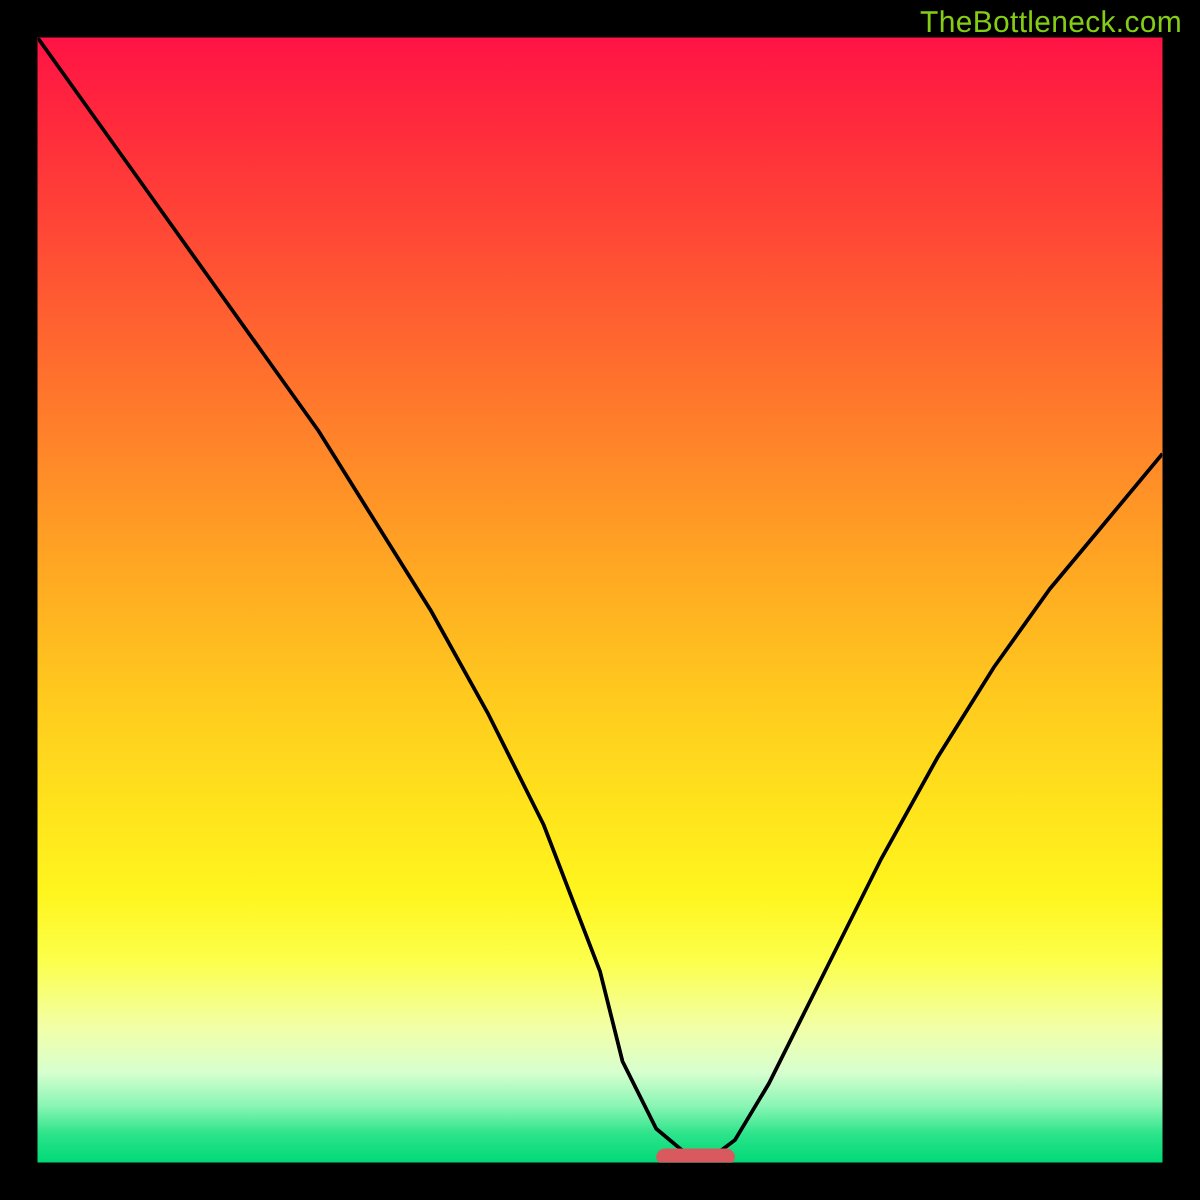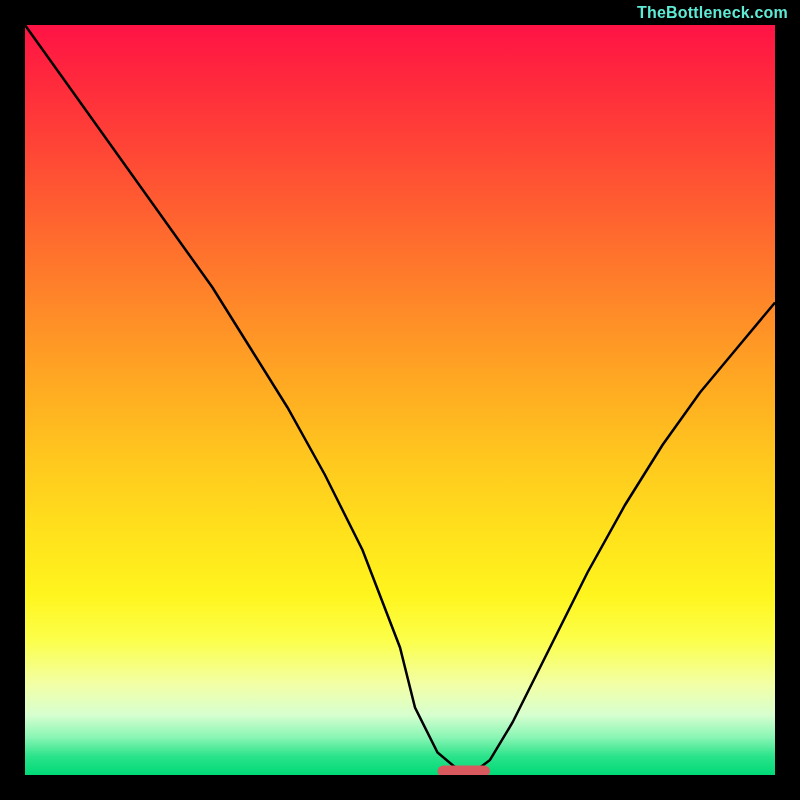--- a/index.html
+++ b/index.html
@@ -15,21 +15,21 @@
           #ffc81e 58%,
           #ffe21c 68%,
           #fff51e 76%,
           #fcff4a 82%,
           #f2ffa7 88%,
           #d7ffcf 92%,
           #88f5b4 95%,
           #2be38a 97.5%,
           #00d977 100%);
         }
-  .watermark{position:absolute;top:4px;right:12px;color:#5eead4;font-size:16px;font-weight:700;letter-spacing:.2px}
+  .watermark{position:absolute;top:4px;right:12px;color:#84cc16;font-size:20px;font-weight:400;letter-spacing:.2px}
   svg{position:absolute;left:25px;top:25px}
   .curve{fill:none;stroke:#000;stroke-width:2.5}
   .marker{fill:#d85a5f;stroke:none}
 </style>
 </head>
 <body>
 
 <div class="frame">
   <div class="plot"></div>
   <div class="watermark">TheBottleneck.com</div>

